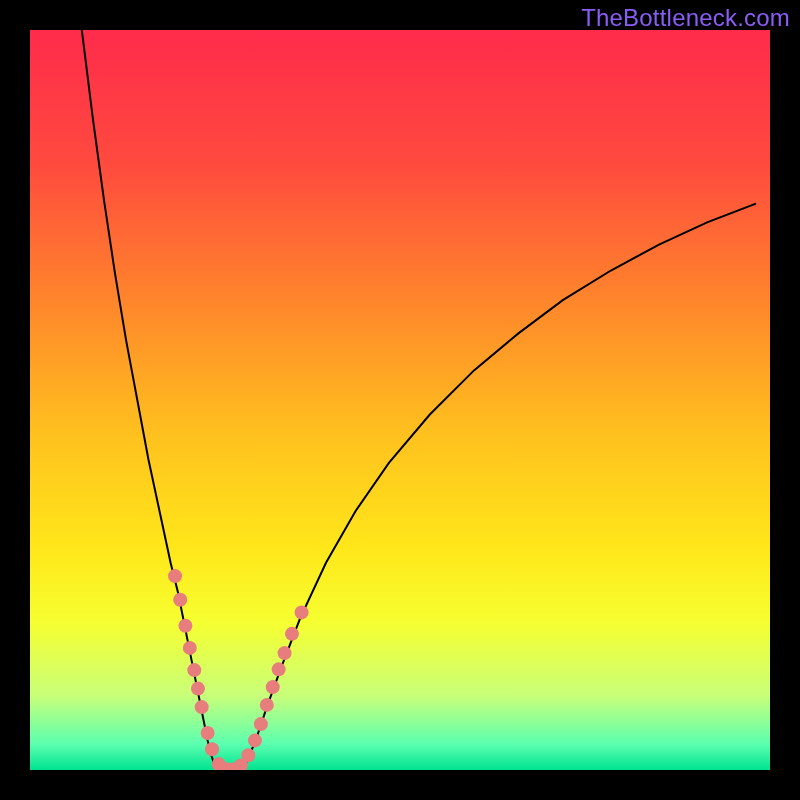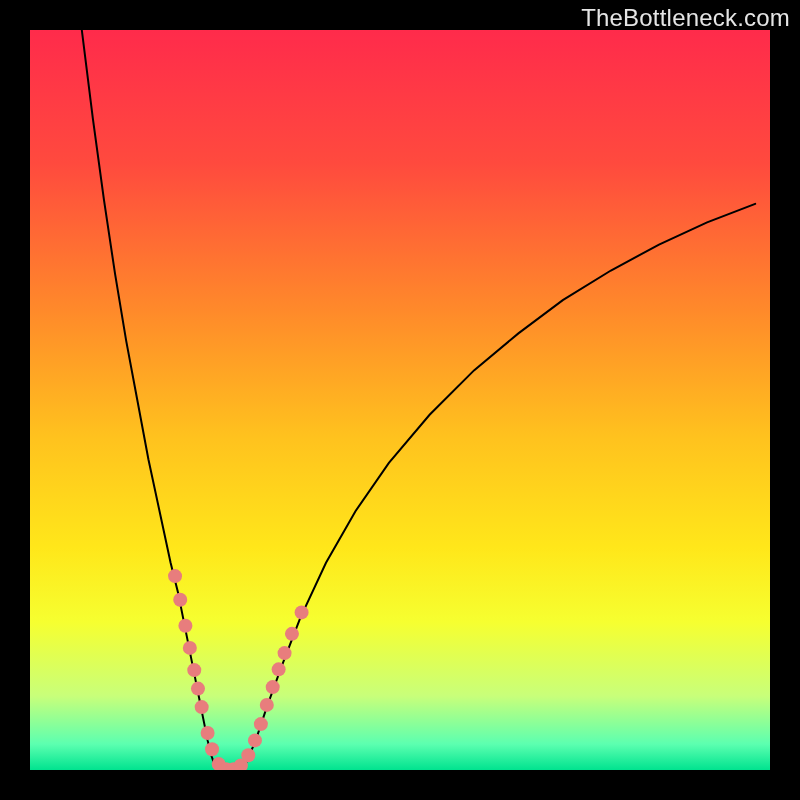--- a/index.html
+++ b/index.html
@@ -23,21 +23,21 @@
     position: absolute;
     left: 30px;
     top: 30px;
     width: 740px;
     height: 740px;
   }
   .watermark {
     position: absolute;
     top: 4px;
     right: 10px;
-    color: #e5e5e5;
+    color: #8b5cf6;
     font-size: 24px;
     font-weight: 400;
     letter-spacing: 0.2px;
     user-select: none;
   }
 </style>
 </head>
 <body>
 
 <div class="frame">

